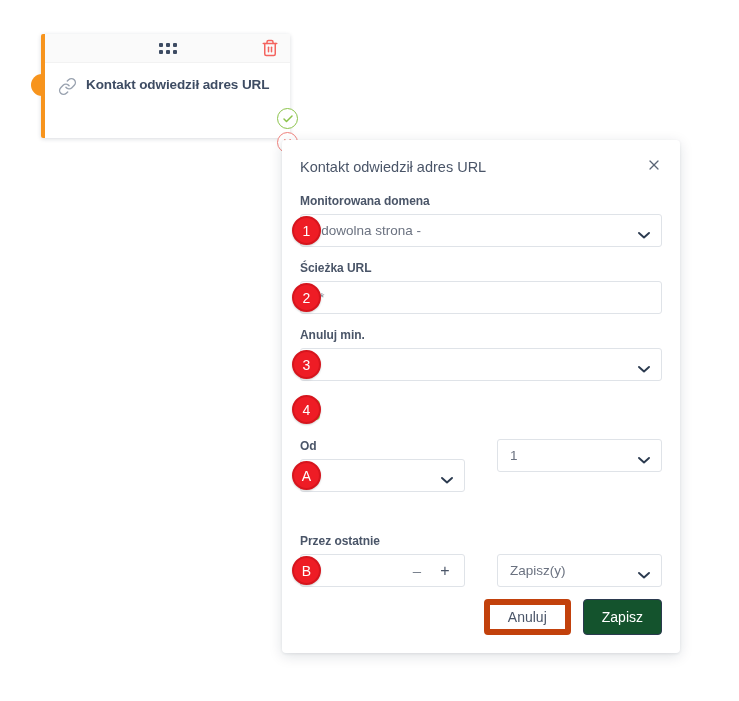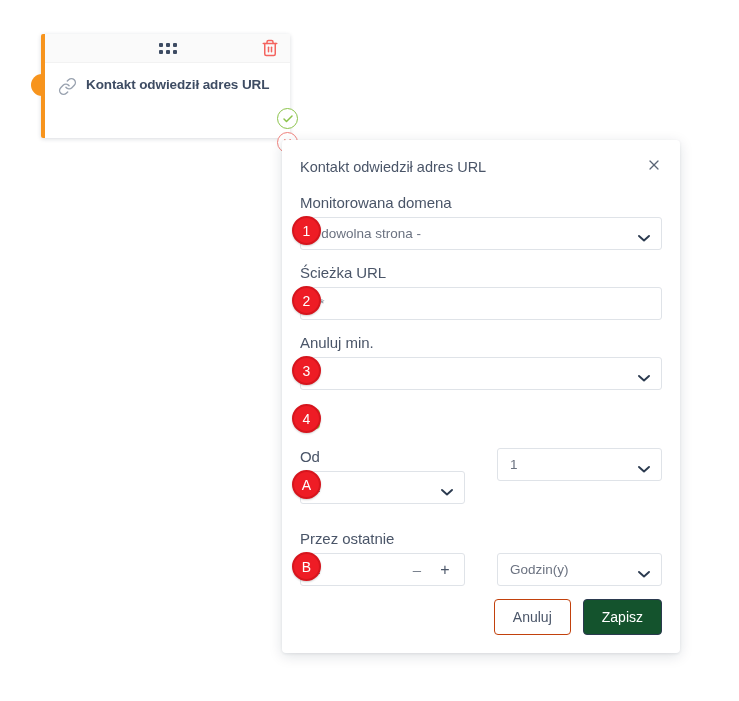--- a/index.html
+++ b/index.html
@@ -165,22 +165,22 @@
   }
   #dialog-body {
     padding: 0 18px;
   }
   .field-group {
     position: relative;
     margin-bottom: 14px;
   }
   .field-label {
     display: block;
-    font-size: 15px;
-    font-weight: normal;
+    font-size: 12px;
+    font-weight: bold;
     color: #4a5568;
     margin-bottom: 6px;
     letter-spacing: -0.05px;
   }
   .control {
     position: relative;
     height: 33px;
     border: 1px solid #dfe3e8;
     border-radius: 3px;
     background: #ffffff;
@@ -306,21 +306,21 @@
     font-size: 14px;
     display: inline-flex;
     align-items: center;
     justify-content: center;
     cursor: pointer;
     box-sizing: border-box;
     padding: 0 18px;
   }
   #cancel-button {
     background: #ffffff;
-    border: 1px solid #c2410c;
+    border: 6px solid #c2410c;
     color: #4a5568;
     min-width: 75px;
   }
   #save-button {
     background: #14532d;
     border: 1px solid #2b3a4f;
     color: #ffffff;
     min-width: 73px;
   }
 </style>
@@ -448,33 +448,33 @@
           <span>1</span>
           <span class="chevron">
             <svg width="12" height="8" viewBox="0 0 12 8" fill="none" stroke="#2b3a4f" stroke-width="1.9" stroke-linecap="round" stroke-linejoin="round">
                 <polyline points="1 2 6 6.5 11 2"></polyline>
               </svg>
           </span>
         </div>
       </div>
     </div>
 
-    <div class="field-group" style="margin-top:12px;">
+    <div class="field-group" style="margin-top:28px;">
       <label class="field-label">Przez ostatnie</label>
       <div class="row-two">
         <div style="flex:1 1 0; min-width:0; position:relative;">
           <div class="control" id="stepper-control">
             <span>1</span>
             <span class="stepper-btn" id="stepper-minus">–</span>
             <span class="stepper-btn" id="stepper-plus">+</span>
           </div>
         </div>
         <div style="flex:1 1 0; min-width:0;">
           <div class="control">
-            <span>Godzin(y)</span>
+            <span>Zapisz(y)</span>
             <span class="chevron">
               <svg width="12" height="8" viewBox="0 0 12 8" fill="none" stroke="#2b3a4f" stroke-width="1.9" stroke-linecap="round" stroke-linejoin="round">
                   <polyline points="1 2 6 6.5 11 2"></polyline>
                 </svg>
             </span>
           </div>
         </div>
       </div>
       <div class="annotation-badge" style="left:-8px; top:22px;">B</div>
     </div>

